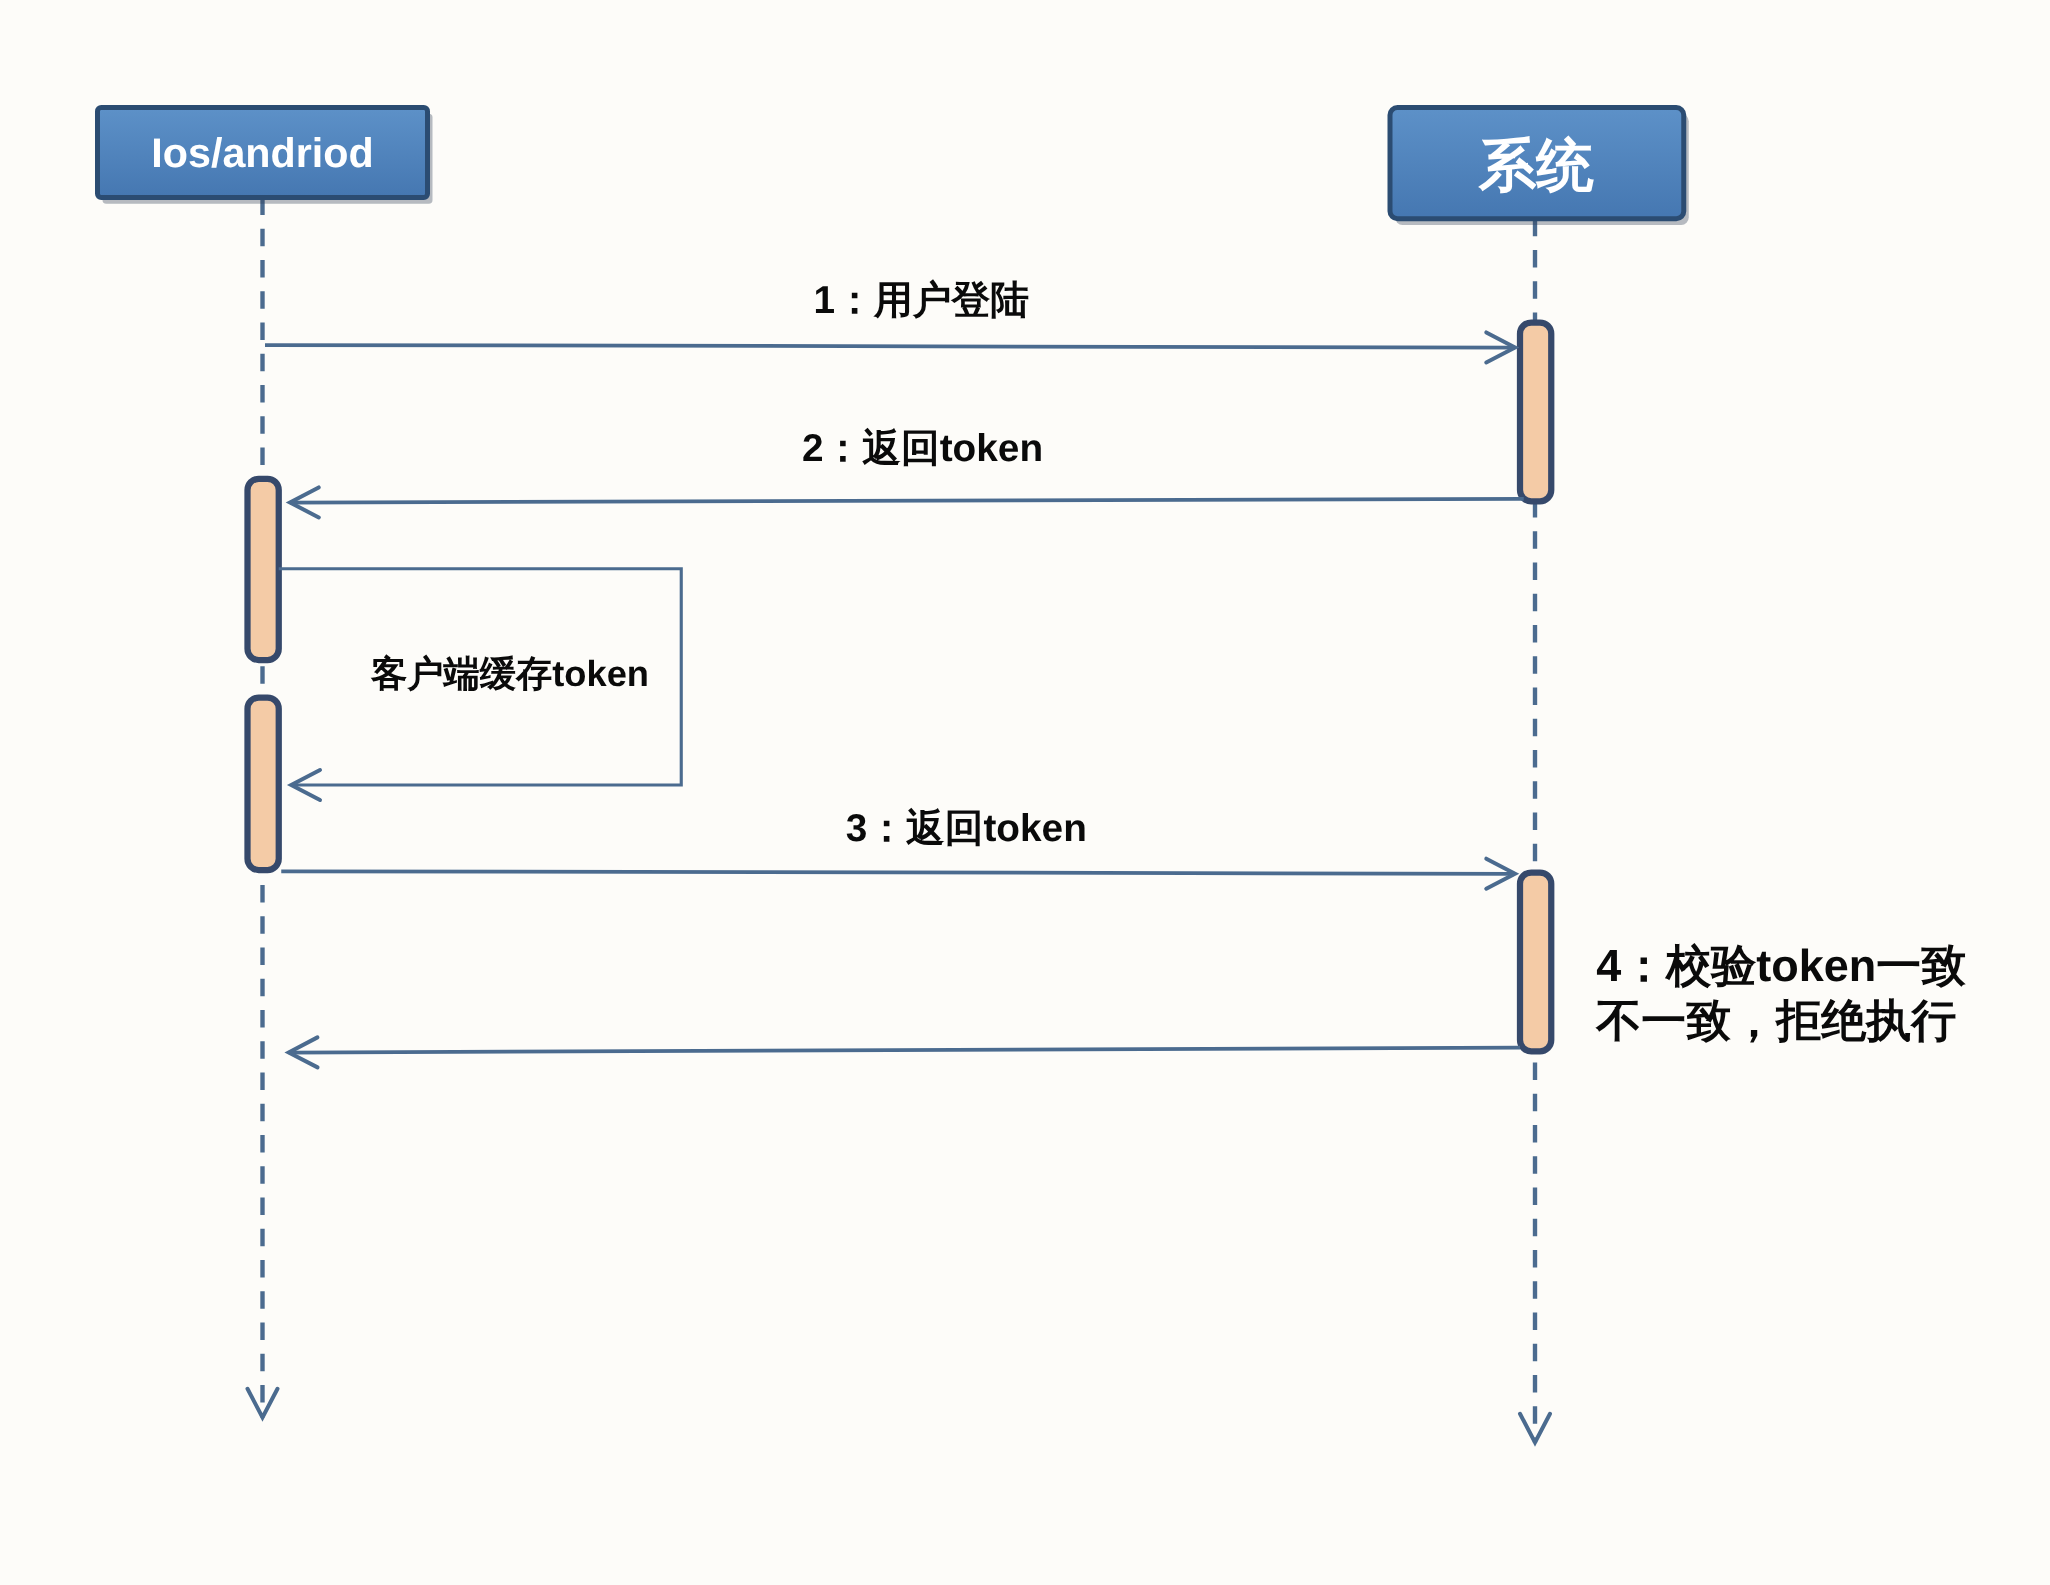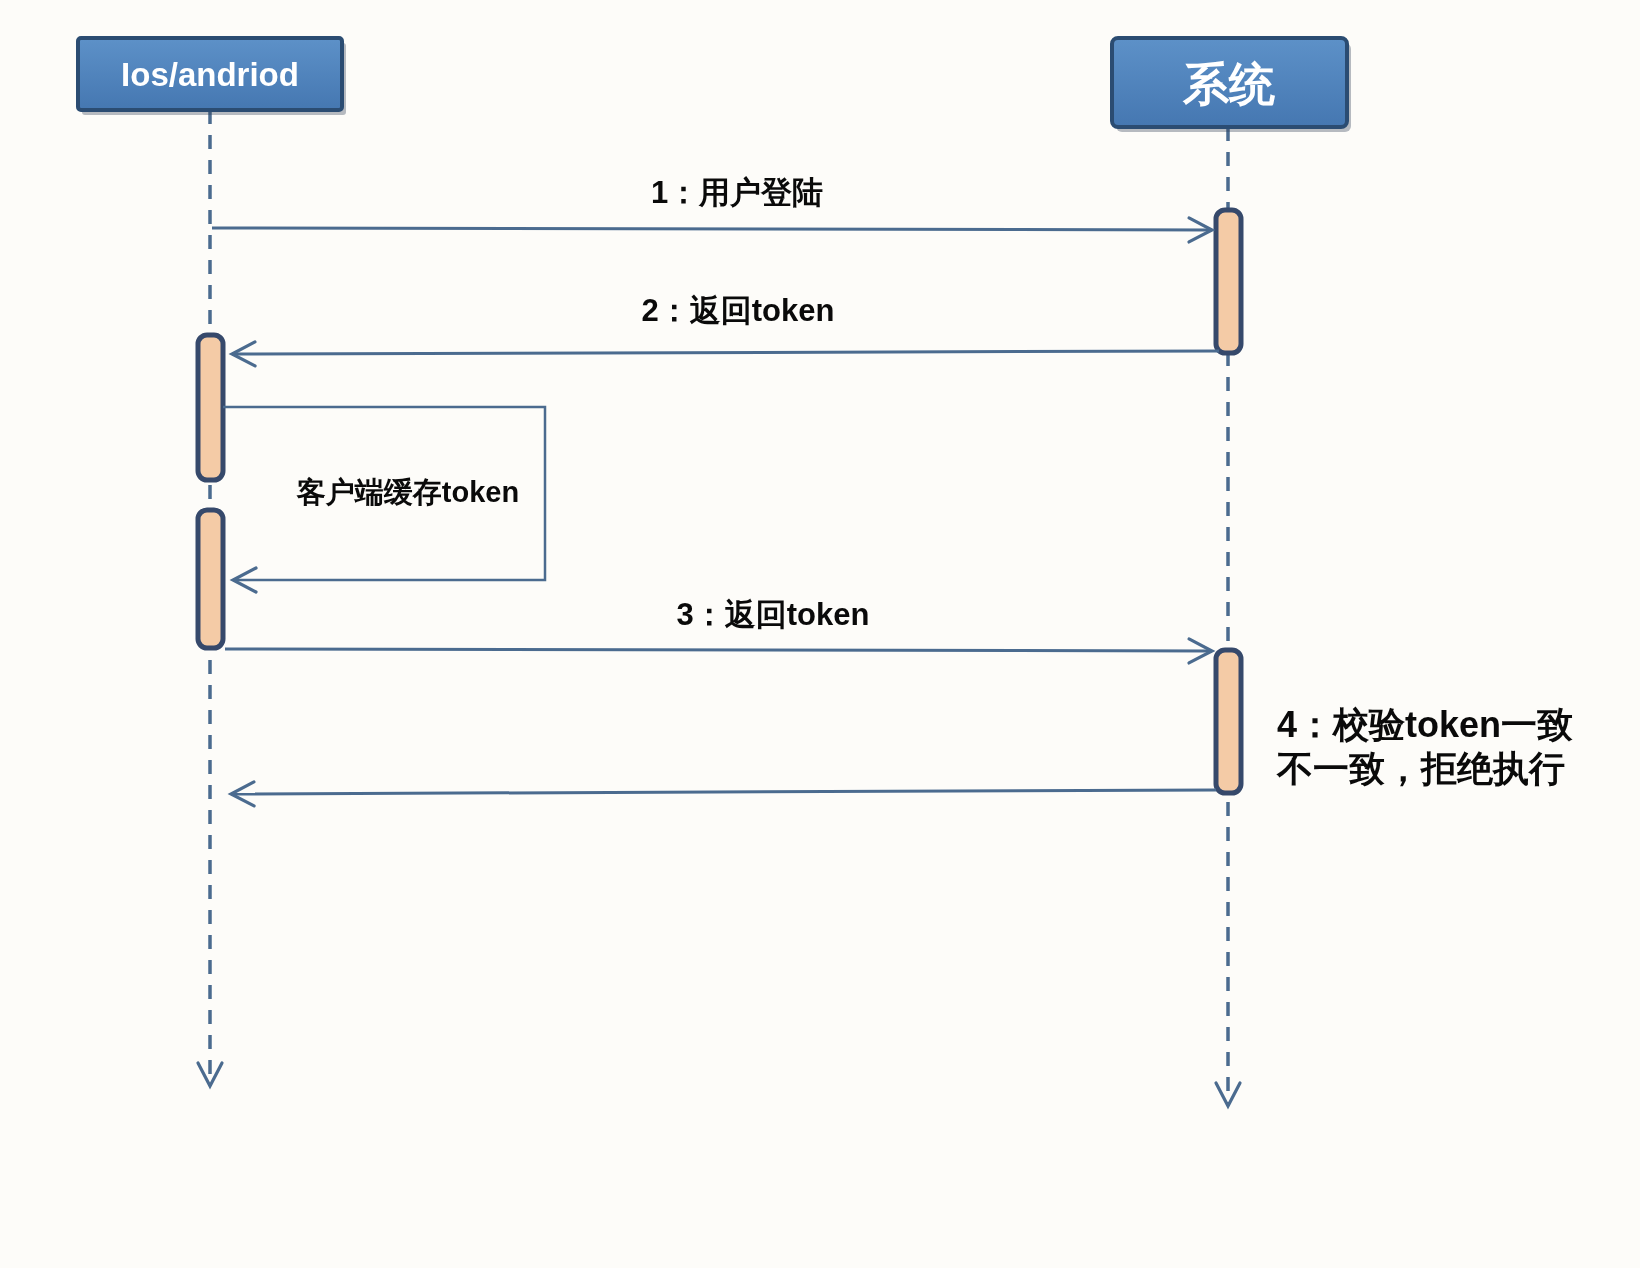--- a/index.html
+++ b/index.html
@@ -19,20 +19,21 @@
     width: 1640px;
     height: 1268px;
     background: var(--background);
     font-family: "Liberation Sans", "DejaVu Sans", sans-serif;
     overflow: hidden;
   }
   .diagram-wrap {
     position: relative;
     width: 1640px;
     height: 1132px;
+    margin-top: 48px;
   }
   svg { display: block; }
 
   .lifeline {
     stroke: var(--line);
     stroke-width: 3.5;
     stroke-dasharray: 14 11;
     fill: none;
   }
   .msg {

